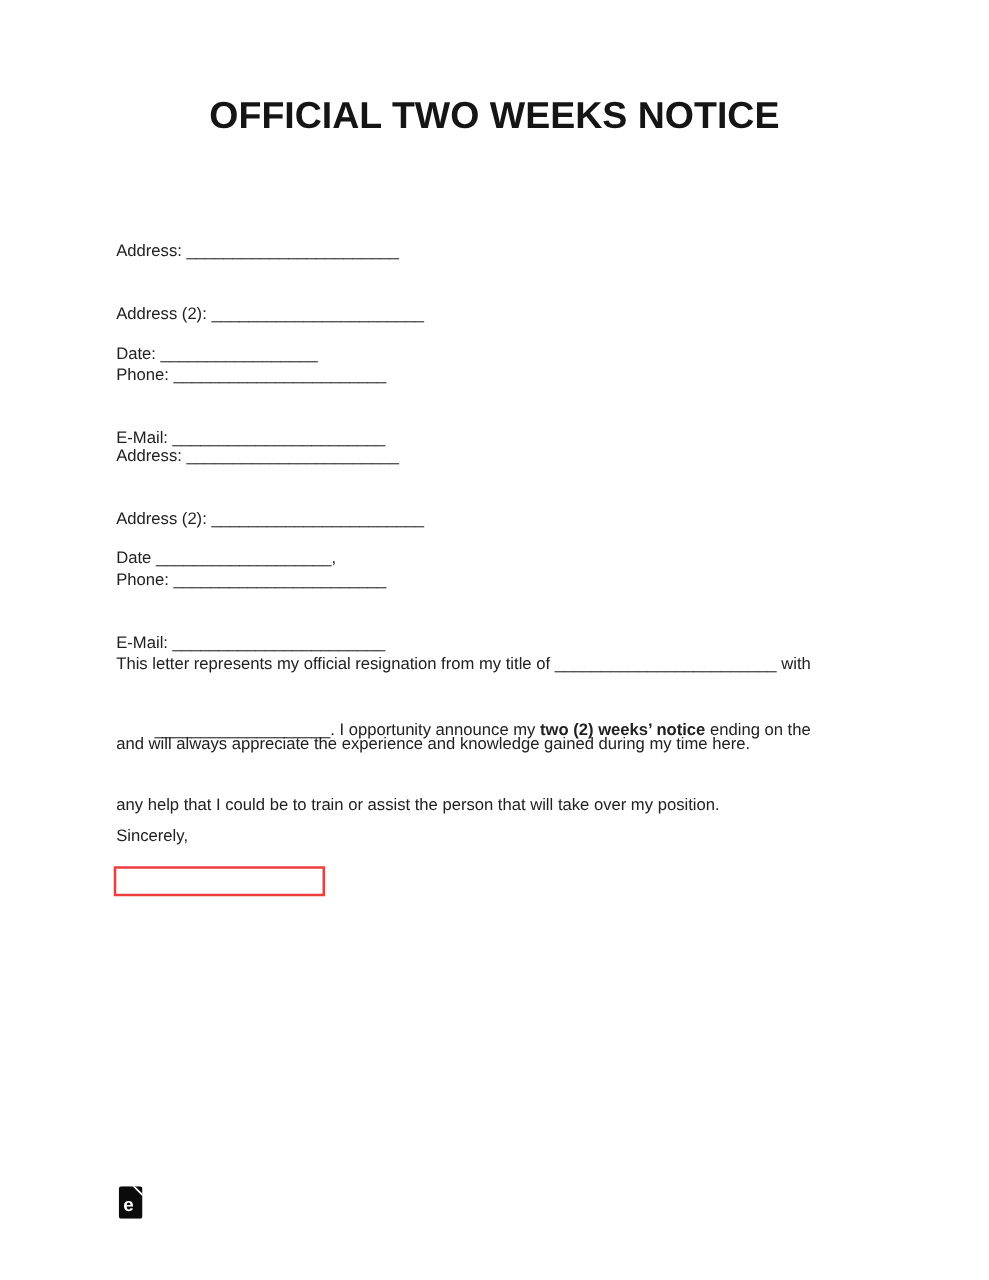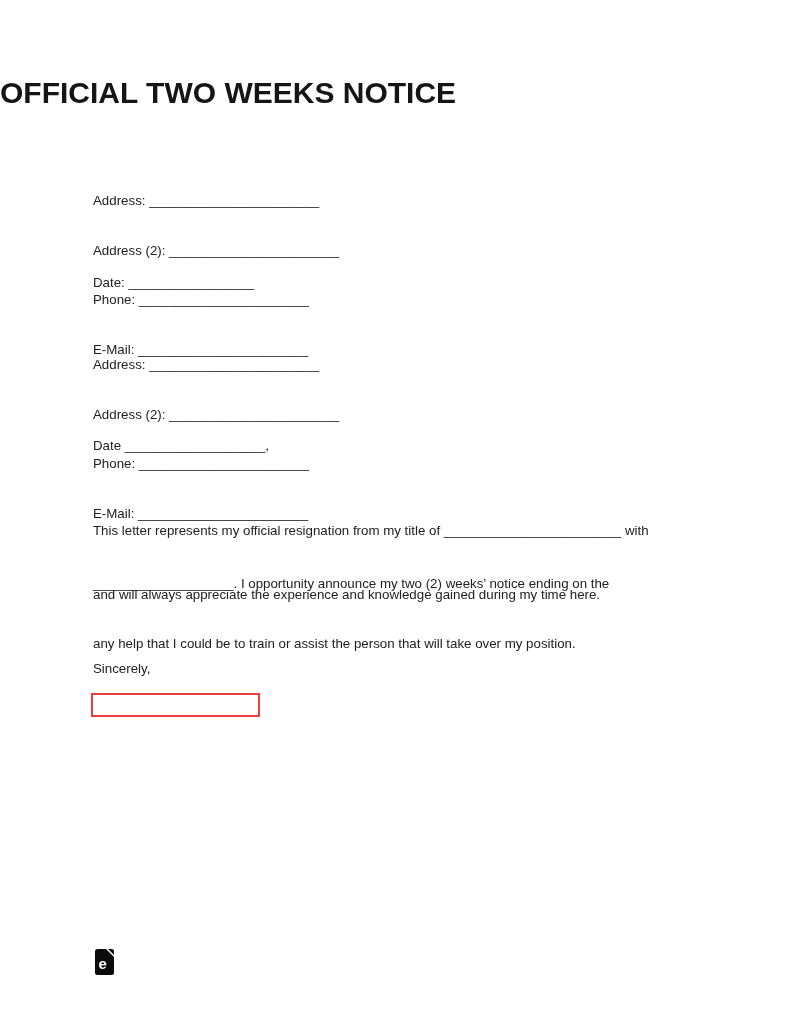--- a/index.html
+++ b/index.html
@@ -11,35 +11,36 @@
     font-family: "Liberation Sans", "DejaVu Sans", sans-serif;
     color: #212121;
     overflow: hidden;
   }
   .title {
     position: absolute;
     top: 76px;
     left: 0;
     right: 0;
     margin: 0;
+    text-align: center;
     font-size: 30px;
     line-height: 34px;
     font-weight: bold;
     color: #151515;
     white-space: pre;
   }
   .block {
     position: absolute;
     left: 93px;
     font-size: 13.3px;
     line-height: 16.5px;
     white-space: pre;
   }
-  .para { line-height: 17.5px; }
-  .para b { font-weight: normal; }
+  .para { line-height: 17.5px; text-align: right; }
+  .para b { font-weight: bold; }
   .sig-box {
     position: absolute;
     left: 91px;
     top: 693px;
     width: 169px;
     height: 24px;
     box-sizing: border-box;
     border: 2px solid #ed3e3e;
     background: #ffffff;
   }

